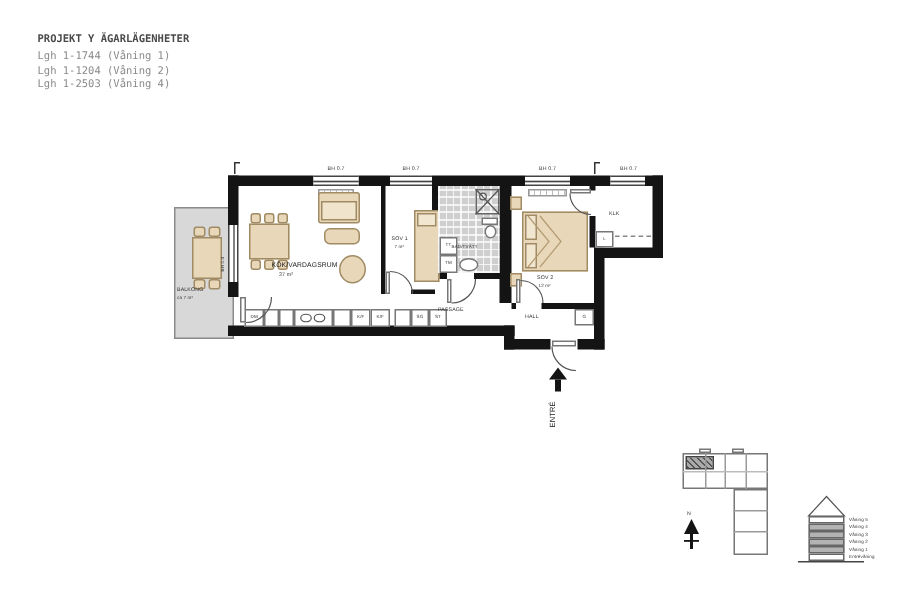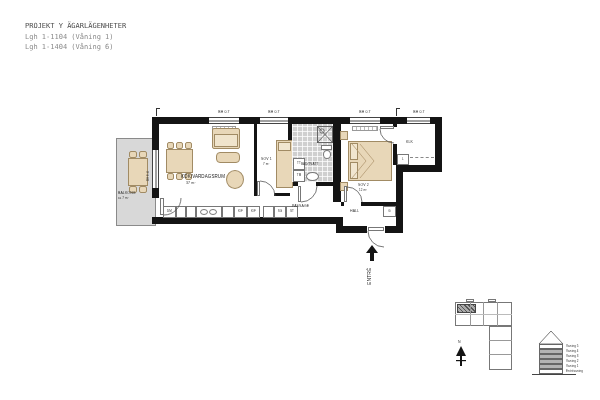--- a/index.html
+++ b/index.html
@@ -18,37 +18,38 @@
   .box{border:1px solid #777;background:#fff}
   .furn{background:#e8d7b8;border:1px solid #a18b64;box-sizing:border-box}
   .furn.lt{background:#f1e6d0}
   .gray{background:#d8d8d8;border:1px solid #8a8a8a}
   .tile{background-color:#cfcfcf;
         background-image:repeating-linear-gradient(0deg,rgba(255,255,255,.75) 0 1px,transparent 1px 5px),
                          repeating-linear-gradient(90deg,rgba(255,255,255,.75) 0 1px,transparent 1px 5px)}
   .rot{transform:rotate(-90deg);transform-origin:0 0}
   .thinln{background:#999}
   .titleblock{left:25px;top:22px;font-family:"DejaVu Sans Mono",monospace}
-  .titleblock .tt{font-size:7px;font-weight:normal;color:#4a4a4a;margin-bottom:3px}
+  .titleblock .tt{font-size:7px;font-weight:bold;color:#4a4a4a;margin-bottom:3px}
   .titleblock .un{font-size:7px;color:#8a8a8a;line-height:9.5px}
   .band{border:1px solid #666;background:#fff}
   .band.hl{background:#b3b3b3}
   .tick{border-left:1px solid #333;border-top:1px solid #333;width:4px;height:8px}
   .rad{border:1px solid #999;background:repeating-linear-gradient(90deg,#fff 0 3px,#bbb 3px 4px)}
   svg{pointer-events:none}
 </style>
 </head>
 <body>
 
 <div id="canvas">
 
   <div class="abs titleblock">
     <div class="tt">PROJEKT Y ÄGARLÄGENHETER</div>
-    <div class="un">Lgh 1-1104 (Våning 1)</div>
-    <div class="un">Lgh 1-1404 (Våning 6)</div>
+    <div class="un">Lgh 1-1744 (Våning 1)</div>
+    <div class="un">Lgh 1-1204 (Våning 2)</div>
+    <div class="un">Lgh 1-2503 (Våning 4)</div>
   </div>
 
   <div class="abs gray" style="left:116px;top:138px;width:40px;height:88px"></div>
   <div class="abs furn" style="left:128px;top:158px;width:20px;height:28px"></div>
   <div class="abs furn" style="left:129px;top:151px;width:8px;height:7px;border-radius:2px"></div>
   <div class="abs furn" style="left:139px;top:151px;width:8px;height:7px;border-radius:2px"></div>
   <div class="abs furn" style="left:129px;top:186px;width:8px;height:7px;border-radius:2px"></div>
   <div class="abs furn" style="left:139px;top:186px;width:8px;height:7px;border-radius:2px"></div>
   <div class="abs lbl s" style="left:118px;top:191px">BALKONG</div>
   <div class="abs lbl t" style="left:118px;top:197px">ca 7 m²</div>

